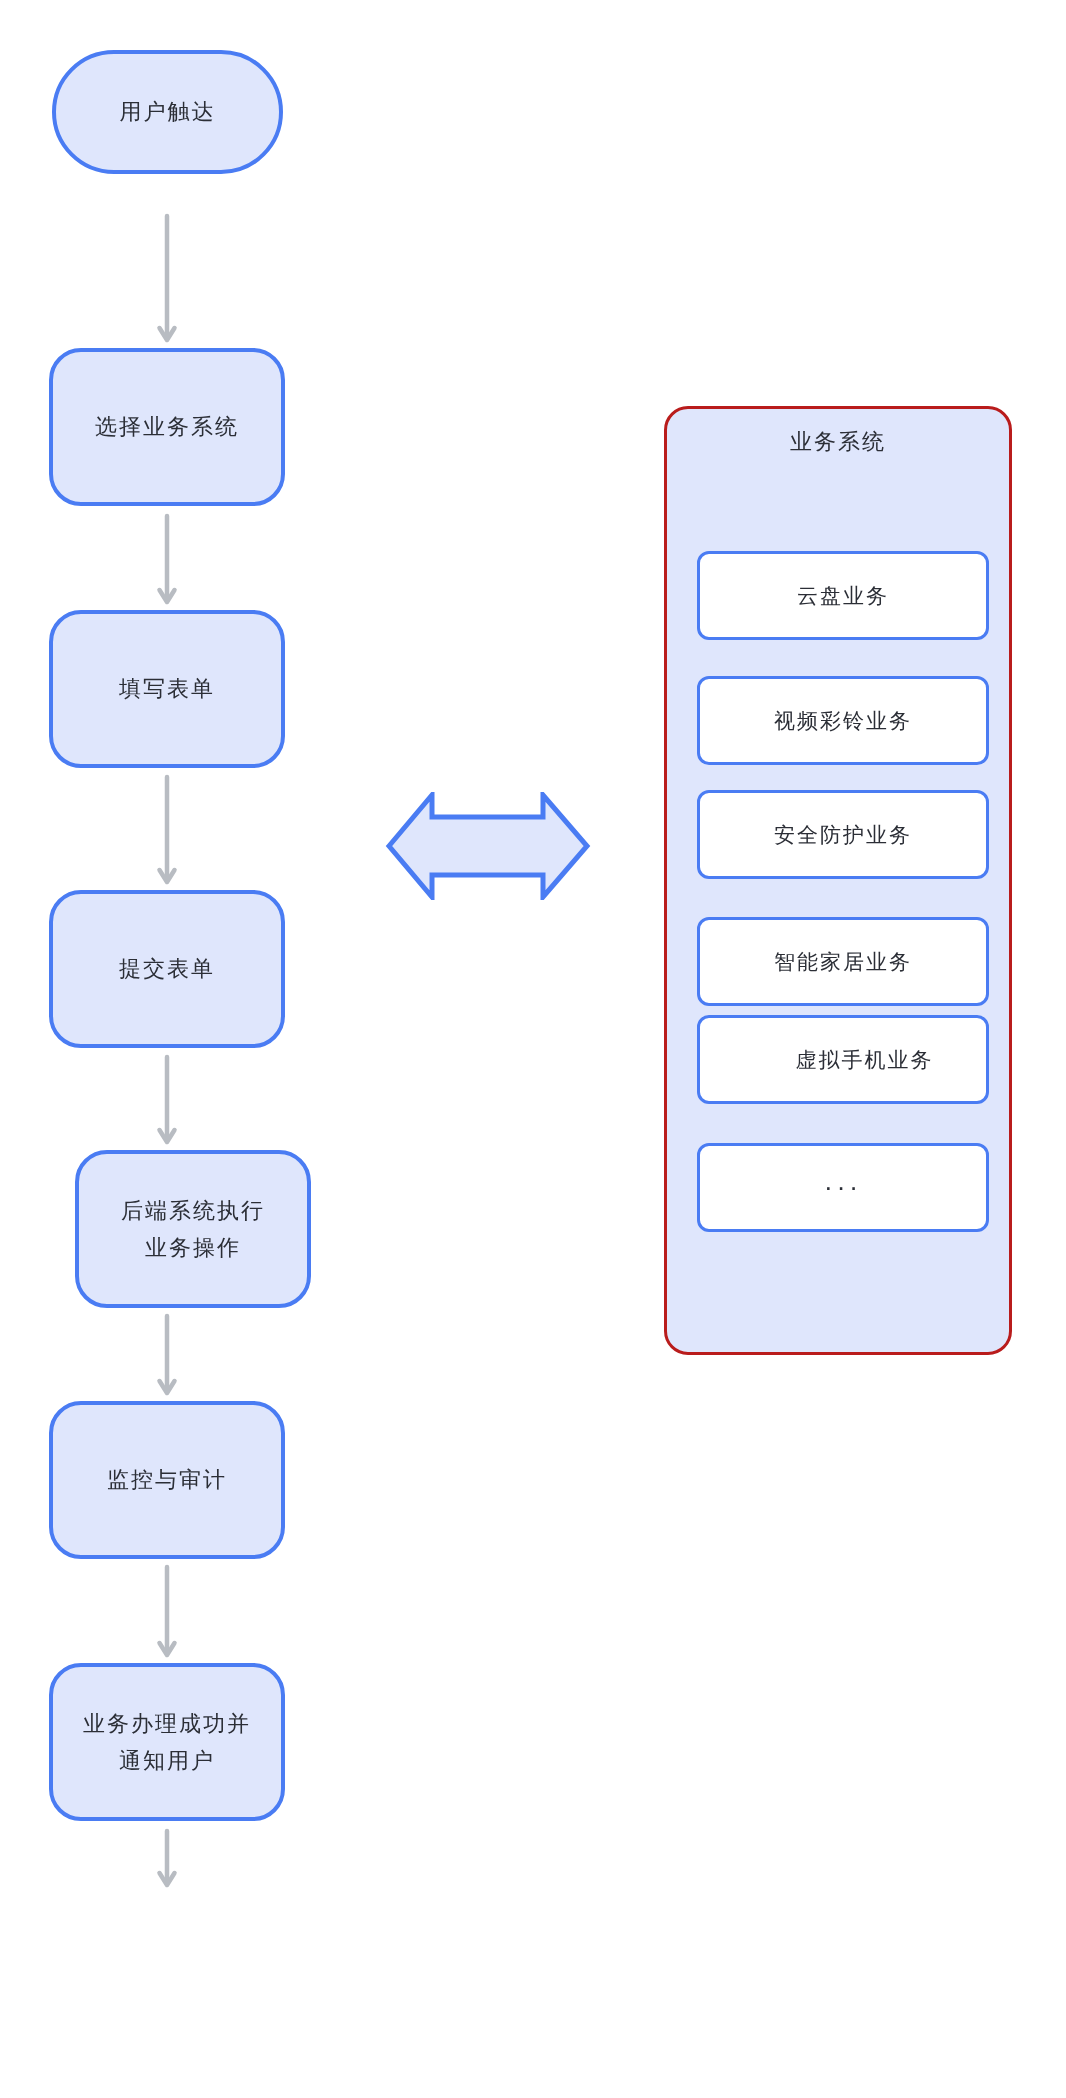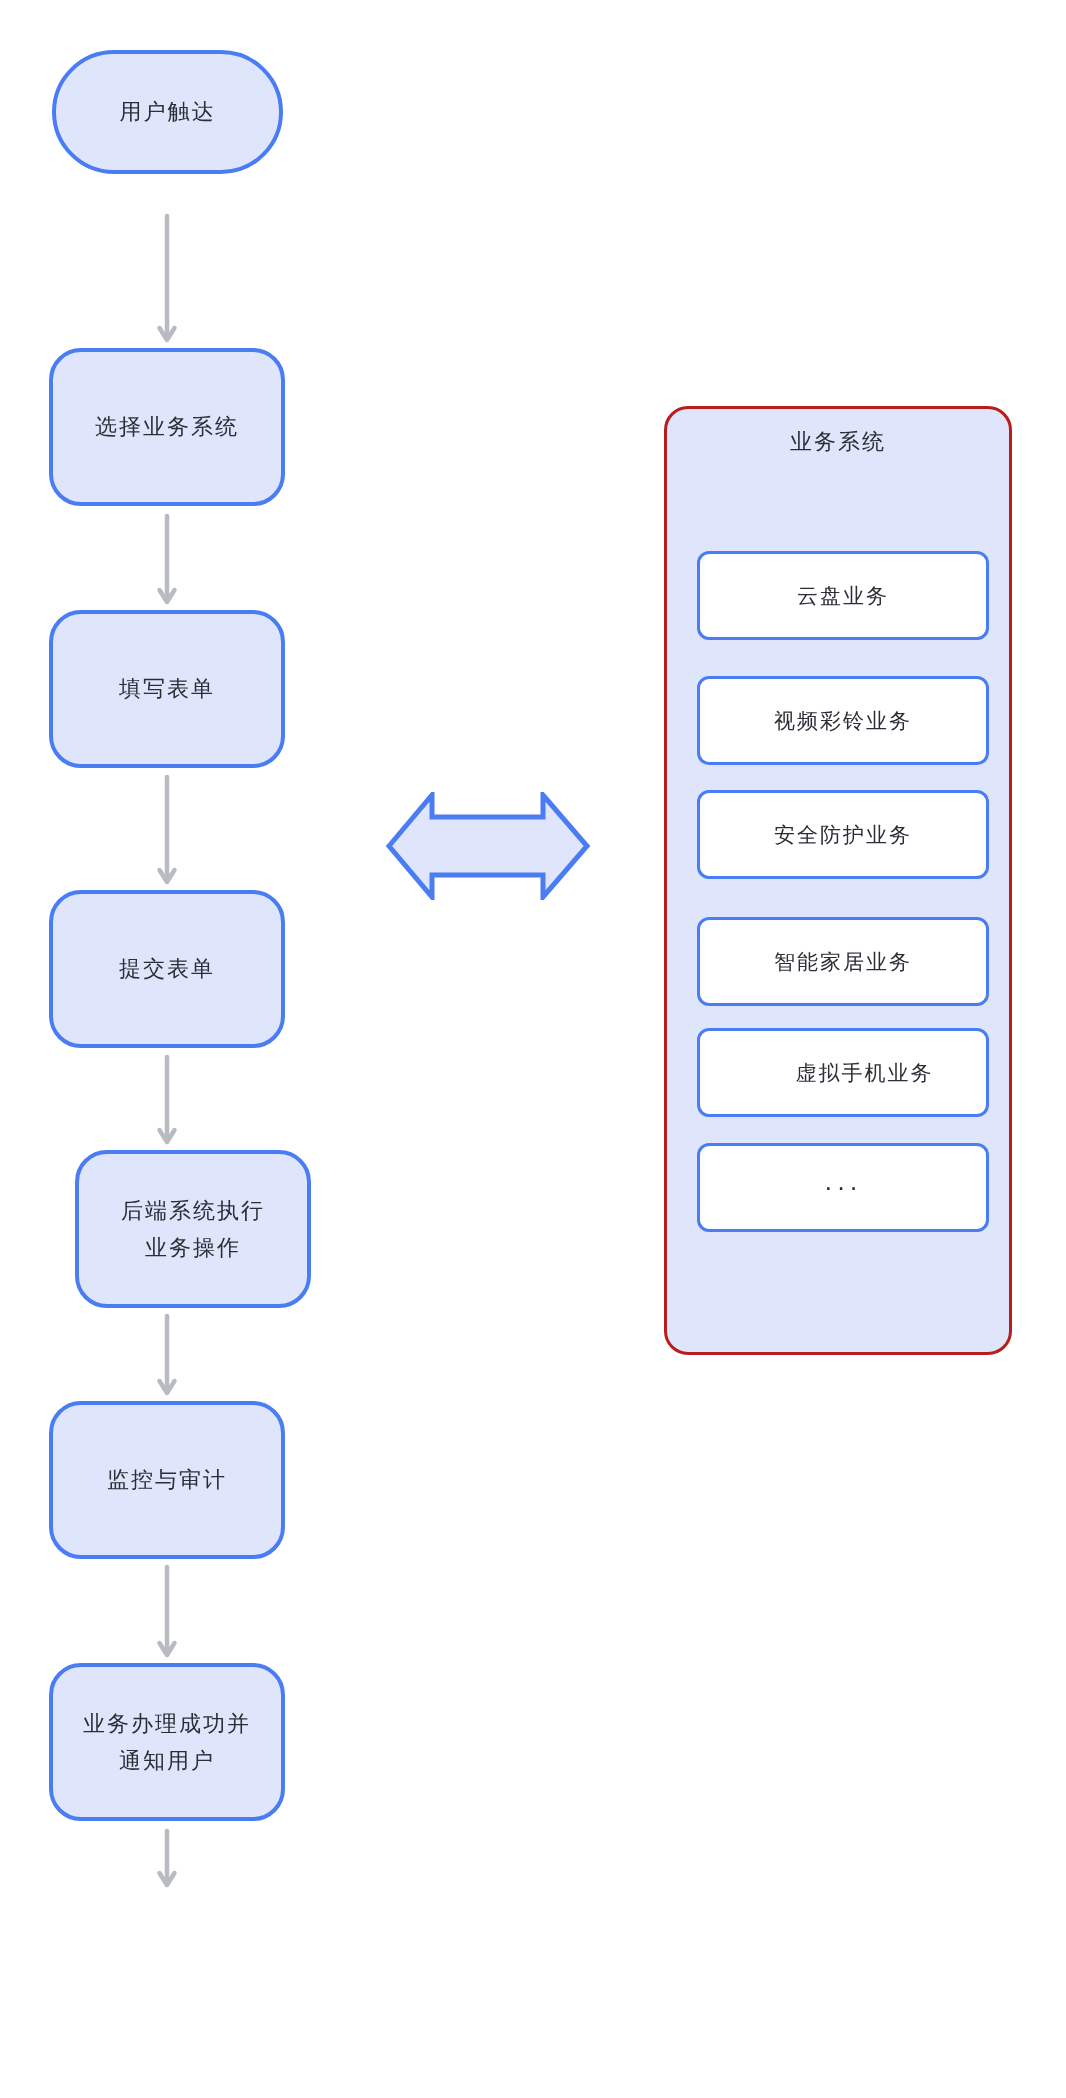--- a/index.html
+++ b/index.html
@@ -77,21 +77,21 @@
     display: flex;
     align-items: center;
     justify-content: center;
     font-size: 21px;
     letter-spacing: 2px;
   }
   .i1 { top: 142px; }
   .i2 { top: 267px; }
   .i3 { top: 381px; align-items: center; }
   .i4 { top: 508px; }
-  .i5 { top: 619px; padding-left: 43px; }
+  .i5 { top: 606px; padding-left: 43px; }
   .i6 { top: 734px; font-size: 26px; letter-spacing: 4px; }
 </style>
 </head>
 <body>
 
 <div class="canvas">
 
   <svg class="layer" xmlns="http://www.w3.org/2000/svg" viewBox="0 0 1066 2098" fill="none" stroke="#b8bcc2" stroke-width="4.5" stroke-linecap="round" stroke-linejoin="round">
     <g>
       <line x1="167" y1="216" x2="167" y2="337"></line>

